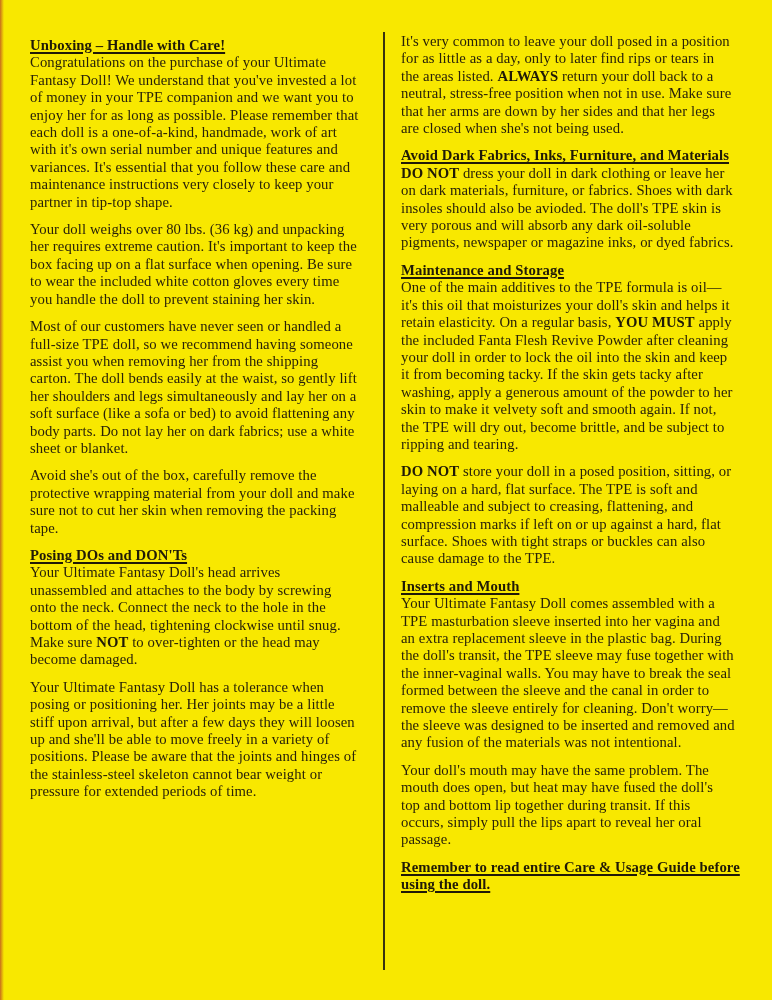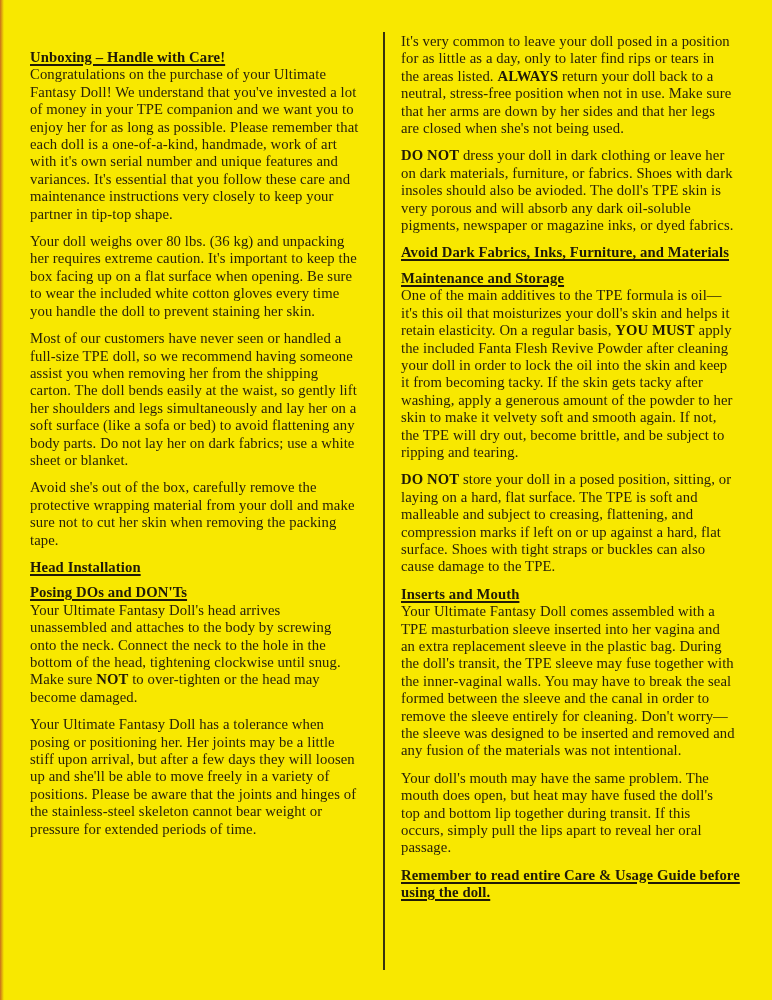--- a/index.html
+++ b/index.html
@@ -56,48 +56,47 @@
   }
   .block.heading {
     margin: 8px 0 0 0;
     font-weight: bold;
     color: #201a07;
     text-decoration: underline;
     text-decoration-thickness: 1.5px;
     text-underline-offset: 2px;
   }
   .block.heading:first-child {
-    margin-top: 16px;
+    margin-top: 4px;
   }
   .b {
     font-weight: bold;
     color: #201a07;
   }
 </style>
 </head>
 <body>
 
 <div class="sheet">
   <div class="scan-edge"></div>
   <div class="divider"></div>
   <div class="column column-left">
       <div class="block heading"><span>Unboxing – Handle with Care!</span></div>
       <div class="block paragraph"><span>Congratulations on the purchase of your Ultimate Fantasy Doll! We understand that you've invested a lot of money in your TPE companion and we want you to enjoy her for as long as possible. Please remember that each doll is a one-of-a-kind, handmade, work of art with it's own serial number and unique features and variances. It's essential that you follow these care and maintenance instructions very closely to keep your partner in tip-top shape.</span></div>
       <div class="block paragraph"><span>Your doll weighs over 80 lbs. (36 kg) and unpacking her requires extreme caution. It's important to keep the box facing up on a flat surface when opening. Be sure to wear the included white cotton gloves every time you handle the doll to prevent staining her skin.</span></div>
       <div class="block paragraph"><span>Most of our customers have never seen or handled a full-size TPE doll, so we recommend having someone assist you when removing her from the shipping carton. The doll bends easily at the waist, so gently lift her shoulders and legs simultaneously and lay her on a soft surface (like a sofa or bed) to avoid flattening any body parts. Do not lay her on dark fabrics; use a white sheet or blanket.</span></div>
       <div class="block paragraph"><span>Avoid she's out of the box, carefully remove the protective wrapping material from your doll and make sure not to cut her skin when removing the packing tape.</span></div>
-      <div class="block heading"><span>Head Installation</span></div>
       <div class="block heading"><span>Posing DOs and DON'Ts</span></div>
       <div class="block paragraph"><span>Your Ultimate Fantasy Doll's head arrives unassembled and attaches to the body by screwing onto the neck. Connect the neck to the hole in the bottom of the head, tightening clockwise until snug. Make sure </span><span class="b">NOT</span><span> to over-tighten or the head may become damaged.</span></div>
       <div class="block paragraph"><span>Your Ultimate Fantasy Doll has a tolerance when posing or positioning her. Her joints may be a little stiff upon arrival, but after a few days they will loosen up and she'll be able to move freely in a variety of positions. Please be aware that the joints and hinges of the stainless-steel skeleton cannot bear weight or pressure for extended periods of time.</span></div>
     </div>
   <div class="column column-right">
       <div class="block paragraph"><span>It's very common to leave your doll posed in a position for as little as a day, only to later find rips or tears in the areas listed. </span><span class="b">ALWAYS</span><span> return your doll back to a neutral, stress-free position when not in use. Make sure that her arms are down by her sides and that her legs are closed when she's not being used.</span></div>
+      <div class="block heading"><span>Avoid Dark Fabrics, Inks, Furniture, and Materials</span></div>
       <div class="block paragraph"><span class="b">DO NOT</span><span> dress your doll in dark clothing or leave her on dark materials, furniture, or fabrics. Shoes with dark insoles should also be avioded. The doll's TPE skin is very porous and will absorb any dark oil-soluble pigments, newspaper or magazine inks, or dyed fabrics.</span></div>
-      <div class="block heading"><span>Avoid Dark Fabrics, Inks, Furniture, and Materials</span></div>
       <div class="block heading"><span>Maintenance and Storage</span></div>
       <div class="block paragraph"><span>One of the main additives to the TPE formula is oil—it's this oil that moisturizes your doll's skin and helps it retain elasticity. On a regular basis, </span><span class="b">YOU MUST</span><span> apply the included Fanta Flesh Revive Powder after cleaning your doll in order to lock the oil into the skin and keep it from becoming tacky. If the skin gets tacky after washing, apply a generous amount of the powder to her skin to make it velvety soft and smooth again. If not, the TPE will dry out, become brittle, and be subject to ripping and tearing.</span></div>
       <div class="block paragraph"><span class="b">DO NOT</span><span> store your doll in a posed position, sitting, or laying on a hard, flat surface. The TPE is soft and malleable and subject to creasing, flattening, and compression marks if left on or up against a hard, flat surface. Shoes with tight straps or buckles can also cause damage to the TPE.</span></div>
       <div class="block heading"><span>Inserts and Mouth</span></div>
       <div class="block paragraph"><span>Your Ultimate Fantasy Doll comes assembled with a TPE masturbation sleeve inserted into her vagina and an extra replacement sleeve in the plastic bag. During the doll's transit, the TPE sleeve may fuse together with the inner-vaginal walls. You may have to break the seal formed between the sleeve and the canal in order to remove the sleeve entirely for cleaning. Don't worry—the sleeve was designed to be inserted and removed and any fusion of the materials was not intentional.</span></div>
       <div class="block paragraph"><span>Your doll's mouth may have the same problem. The mouth does open, but heat may have fused the doll's top and bottom lip together during transit. If this occurs, simply pull the lips apart to reveal her oral passage.</span></div>
       <div class="block heading"><span>Remember to read entire Care &amp; Usage Guide before using the doll.</span></div>
     </div>
 </div>
 

